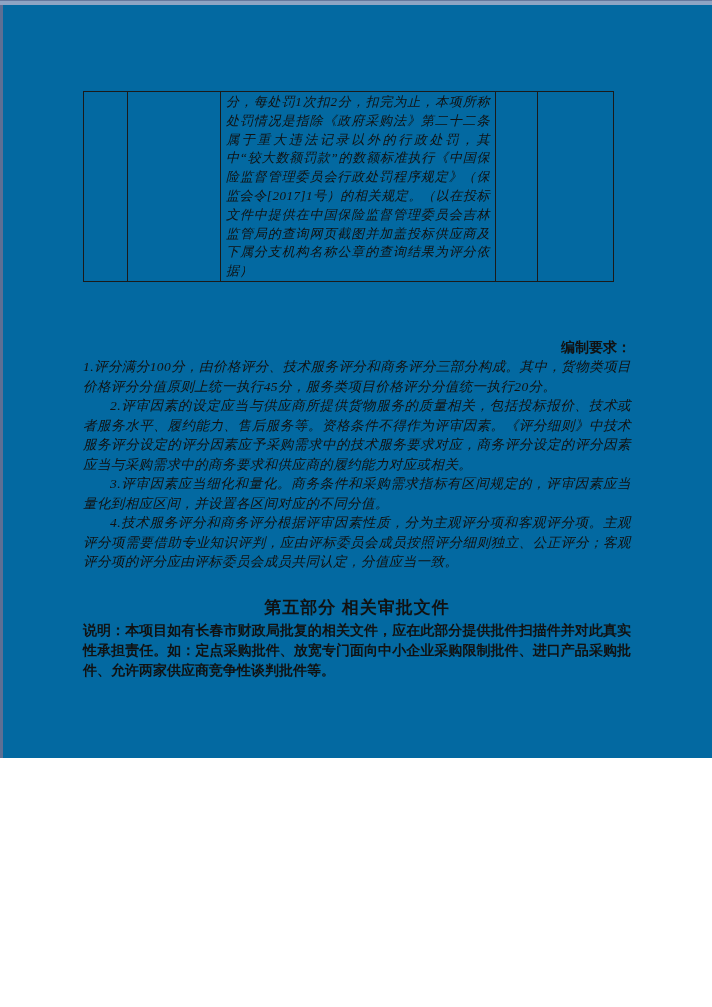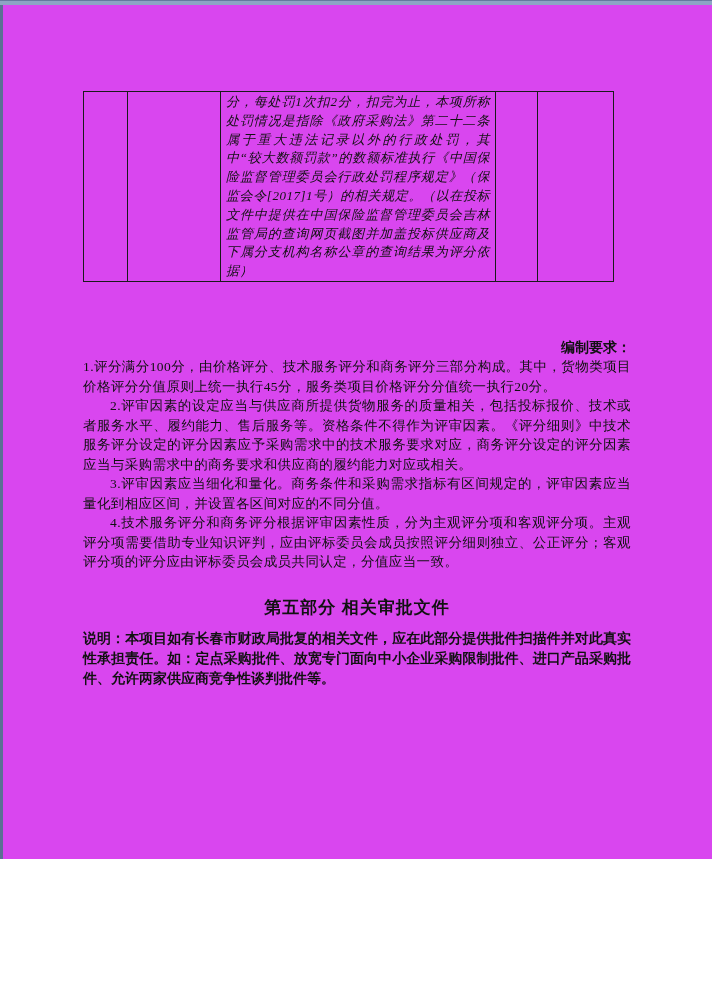--- a/index.html
+++ b/index.html
@@ -1,21 +1,21 @@
 <!DOCTYPE html>
 <html><head>
 <meta charset="utf-8">
 <style>
   * { margin: 0; padding: 0; box-sizing: border-box; }
   html, body { background: #ffffff; }
   .viewport {
     position: relative;
     width: 712px;
-    height: 859px;
-    background: #d946ef;
+    height: 758px;
+    background: #0369a1;
     overflow: hidden;
     font-family: "Liberation Serif", serif;
     color: #111111;
   }
   
   .frame-top {
     position: absolute; top: 0; left: 0; width: 712px; height: 5px;
     background: #8ea4c4; border-top: 1px solid #66799e;
   }
   .frame-left {
@@ -47,33 +47,33 @@
   
   .content {
     position: absolute; left: 83px; top: 337px; width: 548px;
   }
   .req-label {
     font-family: Liberation Sans, sans-serif;
     font-weight: bold; font-size: 14px; line-height: 20px; text-align: right;
   }
   .req-para {
     font-size: 13.5px; line-height: 19.5px; letter-spacing: 0.4px;
-    text-align: justify; 
+    text-align: justify; font-style: italic;
   }
   .req-para.indent { text-indent: 2em; }
 
   .section-heading {
     font-family: "Liberation Sans", sans-serif;
     font-weight: bold; font-size: 17px; letter-spacing: 1px;
     text-align: center; margin-top: 24px; line-height: 24px;
   }
   .section-desc {
     font-family: "Liberation Sans", sans-serif;
     font-weight: bold; font-size: 14px; line-height: 20px;
-    text-align: justify; margin-top: 8px;
+    text-align: justify; margin-top: 0;
   }
 
   .page-number {
     position: absolute; left: 83px; top: 934px; width: 548px;
     text-align: left; font-size: 10px; letter-spacing: 1px;
     font-family: "Liberation Serif", serif;
   }
 
   .next-arrow {
     position: absolute; left: 676px; top: 973px; width: 26px; height: 26px;

